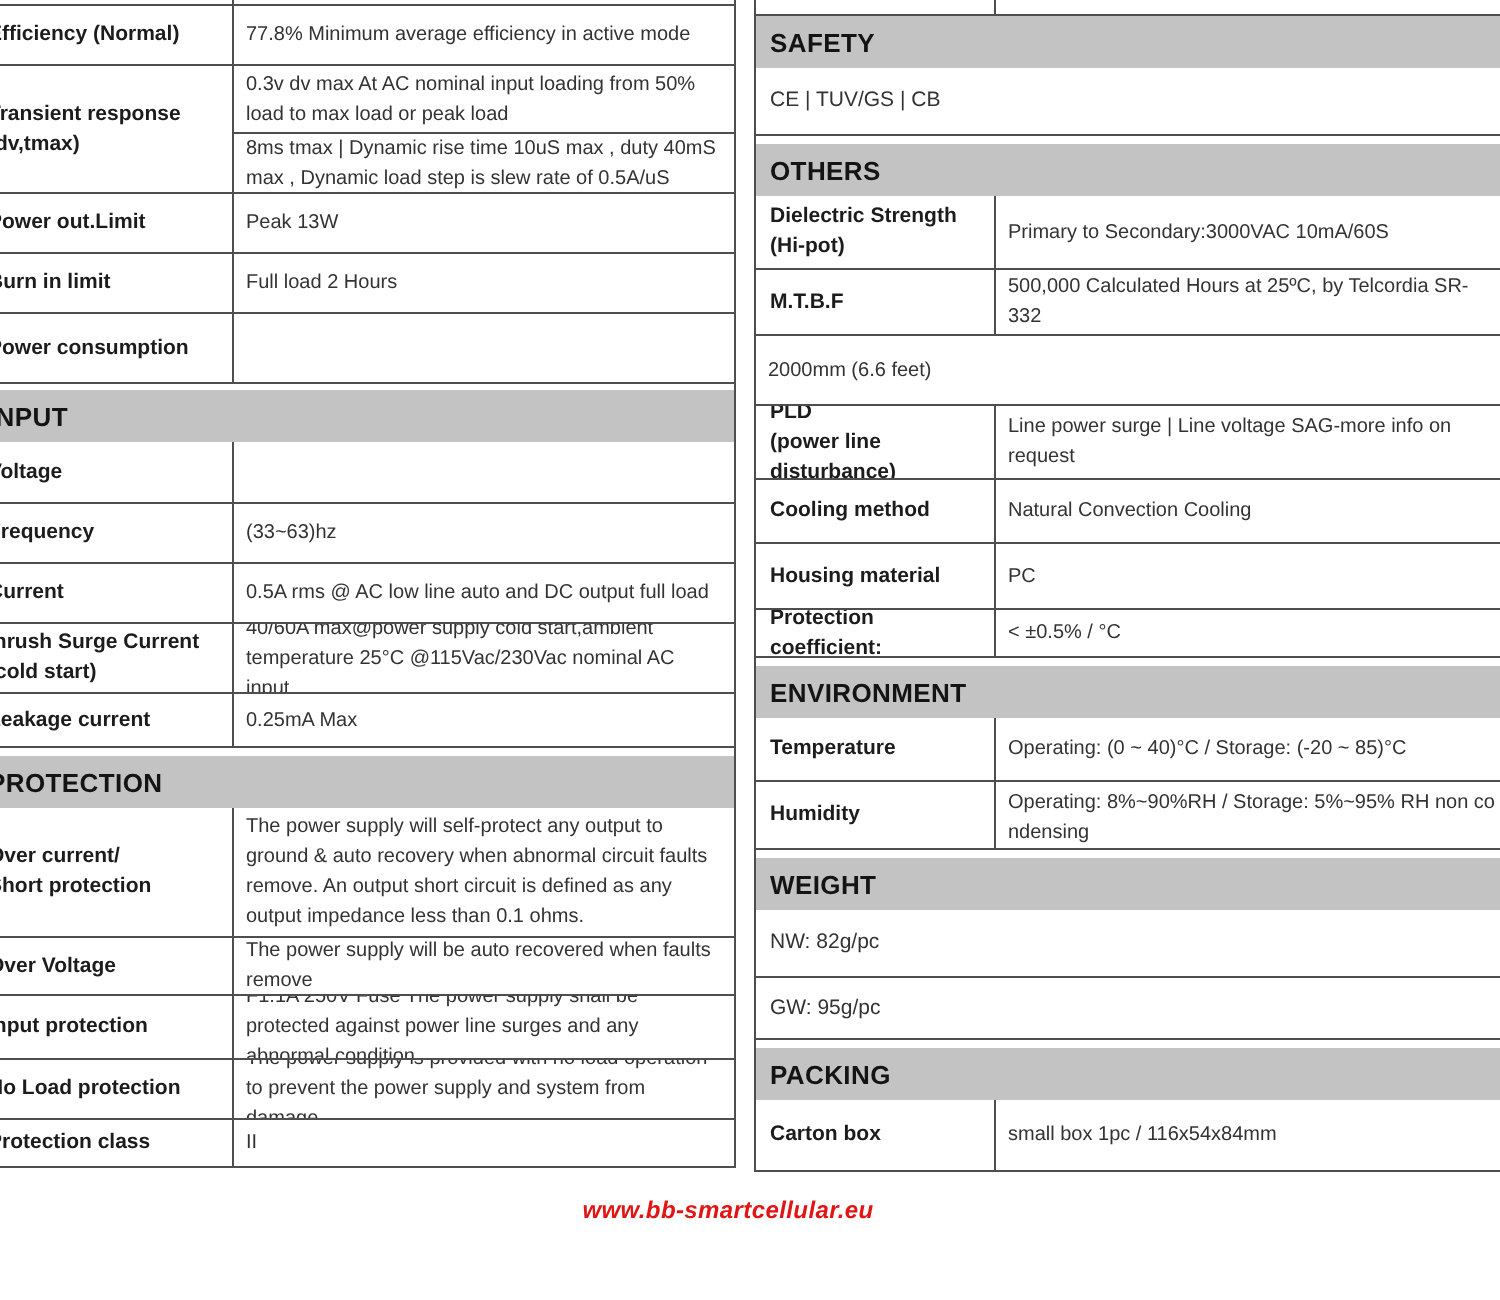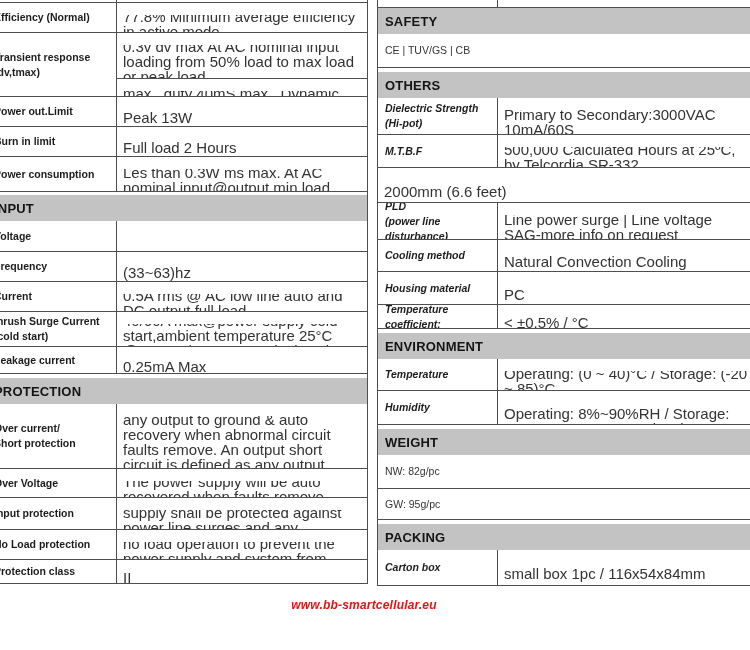--- a/index.html
+++ b/index.html
@@ -4,23 +4,23 @@
 <style>
   html,body{margin:0;padding:0;background:#fff;}
   .page{position:relative;width:750px;height:650px;background:#ffffff;overflow:hidden;
         font-family:"Liberation Sans","DejaVu Sans",sans-serif;color:#333;}
   .tbl{position:absolute;box-sizing:border-box;border-left:1px solid #4e4e4e;border-right:1px solid #4e4e4e;background:#fff;}
   .r{display:flex;box-sizing:border-box;border-bottom:1px solid #4e4e4e;}
   .l{box-sizing:border-box;display:flex;align-items:center;padding:1px 6px 1px 7px;
      font-weight:bold;font-size:10.5px;line-height:15px;color:#1c1c1c;border-right:1px solid #4e4e4e;
      white-space:pre-line;overflow:hidden;}
   .left-t .l{width:130px;}
-  .right-t .l{width:120px;font-style:italic;}
+  .right-t .l{width:120px;}
   .v{flex:1;box-sizing:border-box;display:flex;align-items:center;padding:1px 7px 1px 6px;
-     font-size:15px;line-height:15px;color:#333;overflow:hidden;margin-top:12px;}
+     font-size:10px;line-height:15px;color:#333;overflow:hidden;}
   .f{flex:1;box-sizing:border-box;display:flex;align-items:center;padding:1px 7px;
      font-size:10.5px;line-height:15px;color:#333;overflow:hidden;}
   .vstack{flex:1;display:flex;flex-direction:column;}
   .vstack .v{flex:none;}
   .vstack .v.top{border-bottom:1px solid #4e4e4e;}
   .vstack .v.bot{flex:1;}
   .band{box-sizing:border-box;height:26px;background:#c3c3c3;display:flex;align-items:center;
         padding-left:7px;font-weight:bold;font-size:13px;color:#141414;letter-spacing:0.2px;}
   .gap{background:#fff;}
   .break{word-break:break-all;align-items:flex-start;padding-top:3px;}
@@ -53,21 +53,20 @@
     <div class="r" style="height:30px;">
       <div class="l">Power out.Limit</div>
       <div class="v">Peak 13W</div>
     </div>
     <div class="r" style="height:30px;">
       <div class="l">Burn in limit</div>
       <div class="v">Full load 2 Hours</div>
     </div>
     <div class="r" style="height:35px;">
       <div class="l">Power consumption</div>
-      <div class="v">Les than 0.3W ms max. At AC nominal input@output min load</div>
     </div>
 
     <div class="gap" style="height:3px;"></div>
     <div class="band">INPUT</div>
     <div class="r" style="height:31px;">
       <div class="l">Voltage</div>
     </div>
     <div class="r" style="height:30px;">
       <div class="l">Frequency</div>
       <div class="v">(33~63)hz</div>
@@ -143,21 +142,21 @@
     </div>
     <div class="r" style="height:32px;">
       <div class="l">Cooling method</div>
       <div class="v">Natural Convection Cooling</div>
     </div>
     <div class="r" style="height:33px;">
       <div class="l">Housing material</div>
       <div class="v">PC</div>
     </div>
     <div class="r" style="height:24px;">
-      <div class="l">Temperature coefficient:</div>
+      <div class="l">Protection coefficient:</div>
       <div class="v">&lt; ±0.5% / °C</div>
     </div>
 
     <div class="gap" style="height:4px;"></div>
     <div class="band">ENVIRONMENT</div>
     <div class="r" style="height:32px;">
       <div class="l">Temperature</div>
       <div class="v">Operating: (0 ~ 40)°C  / Storage: (-20 ~ 85)°C</div>
     </div>
     <div class="r" style="height:34px;">

